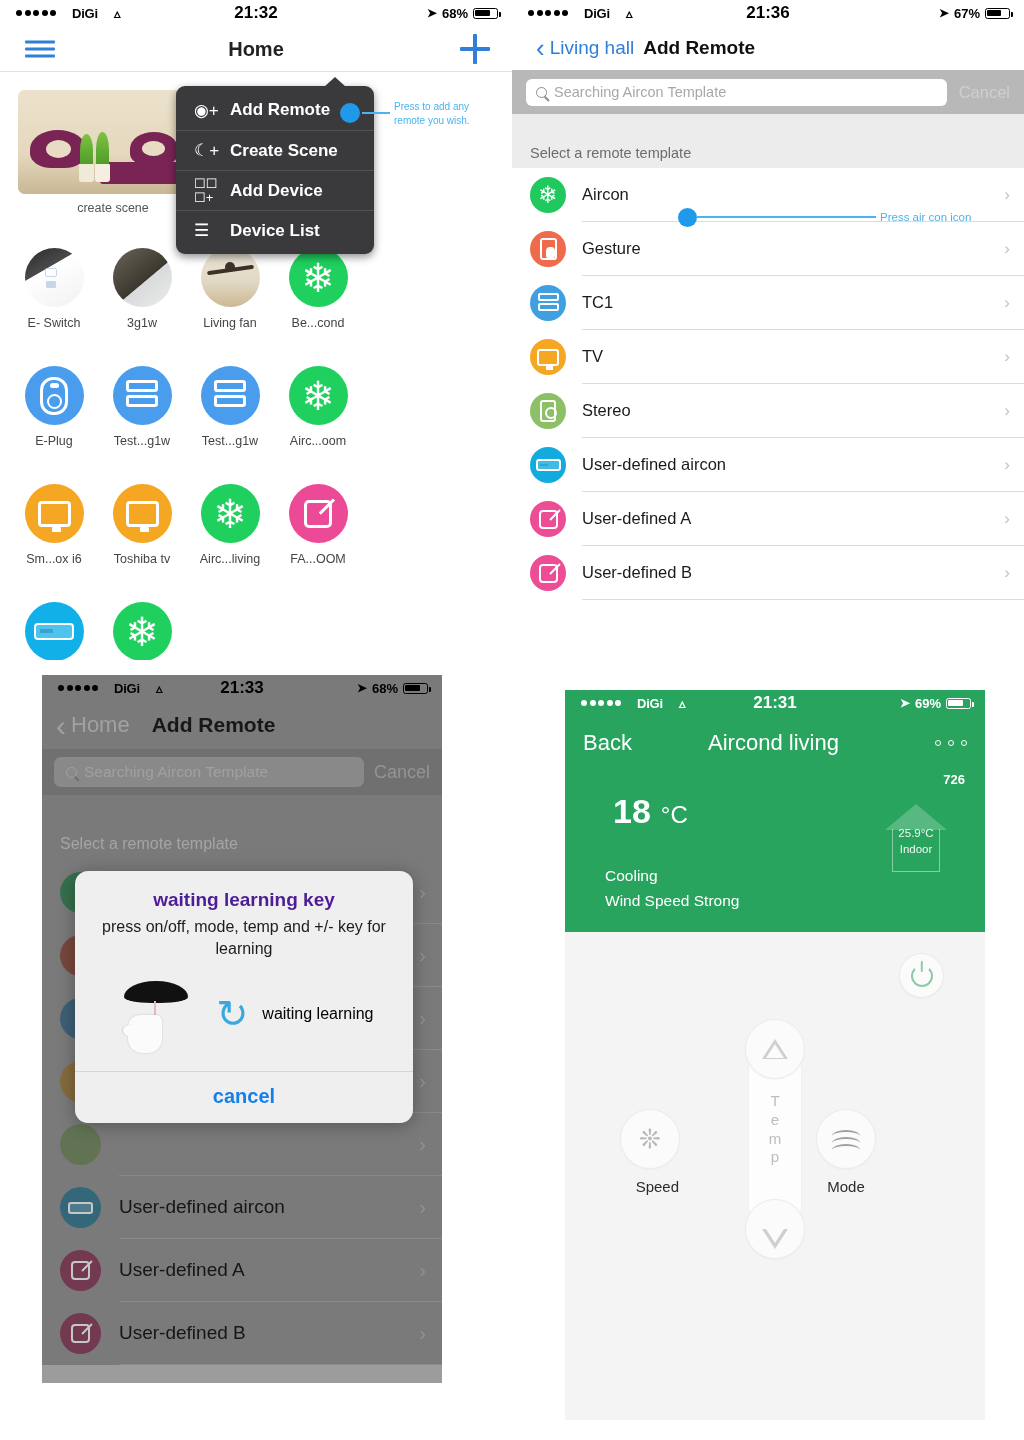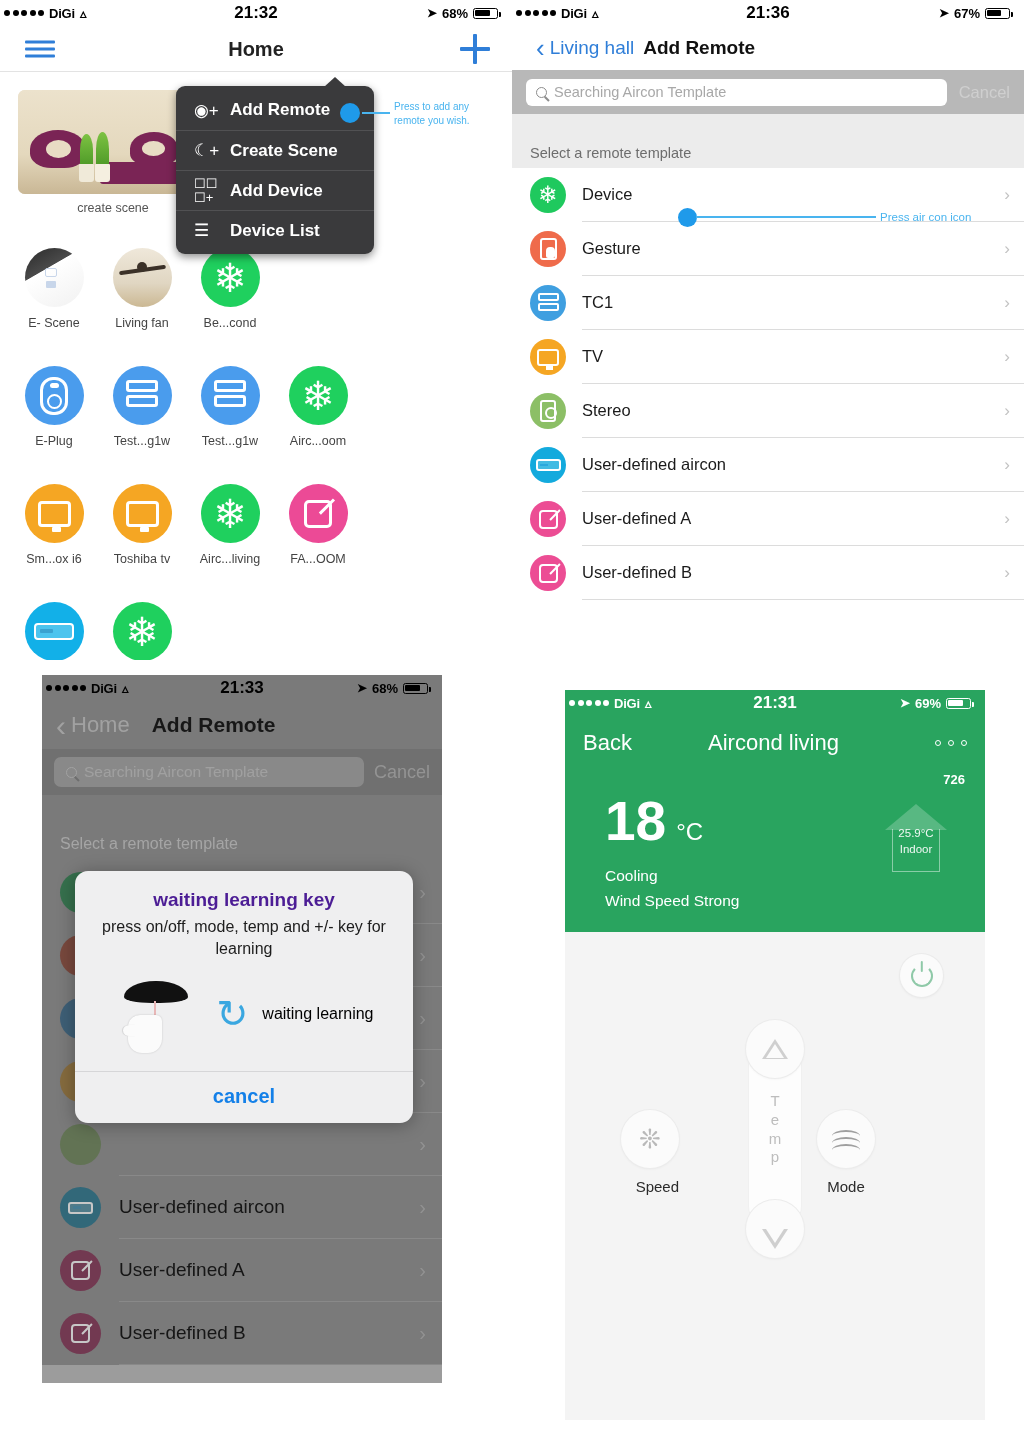--- a/index.html
+++ b/index.html
@@ -3,21 +3,21 @@
 <meta charset="utf-8">
 <style>
   * { box-sizing: border-box; margin:0; padding:0; }
   html,body { width:1024px; height:1440px; background:#ffffff; }
   body { font-family:"Liberation Sans", sans-serif; -webkit-font-smoothing:antialiased; position:relative; overflow:hidden; }
 
   .panel { position:absolute; background:#fff; overflow:hidden; }
 
   
   .statusbar { height:26px; display:flex; align-items:center; font-size:13px; font-weight:bold; color:#000; position:relative; }
-  .sb-left { position:absolute; left:4px; display:flex; align-items:center; gap:5px; }
+  .sb-left { position:absolute; left:16px; display:flex; align-items:center; gap:16px; }
   .sb-dots { display:flex; gap:2.5px; }
   .sb-dots i { width:6px; height:6px; border-radius:50%; background:#000; display:block; }
   .sb-carrier { font-size:13px; font-weight:bold; letter-spacing:-0.2px; }
   .sb-wifi { font-size:13px; }
   .sb-time { position:absolute; left:50%; transform:translateX(-50%); font-size:17px; font-weight:bold; }
   .sb-right { position:absolute; right:14px; display:flex; align-items:center; gap:5px; font-size:13px; font-weight:bold; }
   .sb-batt { width:25px; height:11px; border:1.3px solid #000; border-radius:2.5px; position:relative; display:inline-block; }
   .sb-batt::after { content:""; position:absolute; right:-4px; top:3px; width:2px; height:5px; background:#000; border-radius:0 1px 1px 0; }
   .sb-batt i { position:absolute; left:1.3px; top:1.3px; bottom:1.3px; background:#000; border-radius:1px; display:block; }
   .sb-loc { font-size:12px; transform:rotate(0deg); }
@@ -159,21 +159,21 @@
   #panel4 { left:565px; top:690px; width:420px; height:730px; background:#f4f4f4; }
   .green { background:#29a45f; }
   .hdr4 { height:216px; position:relative; color:#fff; }
   .hdr4row { display:flex; align-items:center; padding:14px 18px 0; }
   .back4 { font-size:22px; color:#fff; }
   .ttl4 { flex:1; text-align:center; font-size:22px; color:#fff; margin-left:-20px;}
   .dots3 { display:flex; gap:7px; }
   .dots3 i { width:6px; height:6px; border-radius:50%; border:1.4px solid #fff; display:block;}
   .code4 { position:absolute; right:20px; top:56px; font-size:13px; font-weight:bold; color:#fff;}
   .temp4 { position:absolute; left:40px; top:78px; display:flex; align-items:baseline; }
-  .temp-num { font-size:55px; font-weight:bold; line-height:1;}
+  .temp-num { font-size:34px; font-weight:bold; line-height:1;margin-left:8px;}
   .temp-unit { font-size:24px; margin-left:10px;}
   .mode4 { position:absolute; left:40px; top:148px; font-size:15.5px; line-height:1.6;}
   .house { position:absolute; right:38px; top:88px; width:62px; height:68px; }
   .house .roof { position:absolute; left:0; top:0; width:0; height:0; border-left:31px solid transparent; border-right:31px solid transparent; border-bottom:26px solid rgba(255,255,255,.22);}
   .house .body { position:absolute; left:7px; top:25px; width:48px; height:43px; border:1.6px solid rgba(255,255,255,.45); border-top:none;}
   .house .txt { position:absolute; left:0; top:22px; width:62px; text-align:center; font-size:11.5px; line-height:1.35; color:rgba(255,255,255,.92);}
 
   .ctrl4 { position:relative; height:514px; background:#f4f4f4;}
   .pwr { position:absolute; right:42px; top:22px; width:43px; height:43px; border-radius:50%; background:#fbfbfb; box-shadow:0 0 0 1px #ebebeb, 0 1px 3px rgba(0,0,0,.07); display:flex; align-items:center; justify-content:center;}
   .pwr .g { width:22px; height:22px; border:2.4px solid #8fc9a8; border-radius:50%; position:relative; border-top-color:transparent;}
@@ -243,21 +243,25 @@
       <div class="pot1"></div>
         <div class="pot2"></div>
     </div>
     <div class="scene-label">create scene</div>
   </div>
 
   <div class="grid1">
     <div class="grow">
       <div class="gcell">
         <div class="gicon photo-a"></div>
-        <div class="glabel">E- Scene</div>
+        <div class="glabel">E- Switch</div>
+      </div>
+      <div class="gcell">
+        <div class="gicon photo-b"></div>
+        <div class="glabel">3g1w</div>
       </div>
       <div class="gcell">
         <div class="gicon photo-c"></div>
         <div class="glabel">Living fan</div>
       </div>
       <div class="gcell">
         <div class="gicon" style="background:#1fd05e">
             <span class="snow">❄</span>
           </div>
         <div class="glabel">Be...cond</div>
@@ -405,21 +409,21 @@
   </div>
 
   <div class="seccap">Select a remote template</div>
 
   <div>
     <div class="lrow">
       <div class="lico" style="background:#1fc95e">
           <span class="snow-sm">❄</span>
         </div>
       <div class="lbody">
-          <span class="ltxt">Device</span>
+          <span class="ltxt">Aircon</span>
           <span class="chev">›</span>
         </div>
     </div>
     <div class="lrow">
       <div class="lico" style="background:#ef6b4b">
           <span class="ic-hand"></span>
         </div>
       <div class="lbody">
           <span class="ltxt">Gesture</span>
           <span class="chev">›</span>

